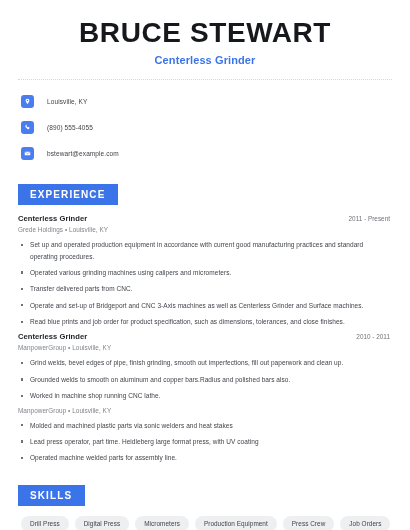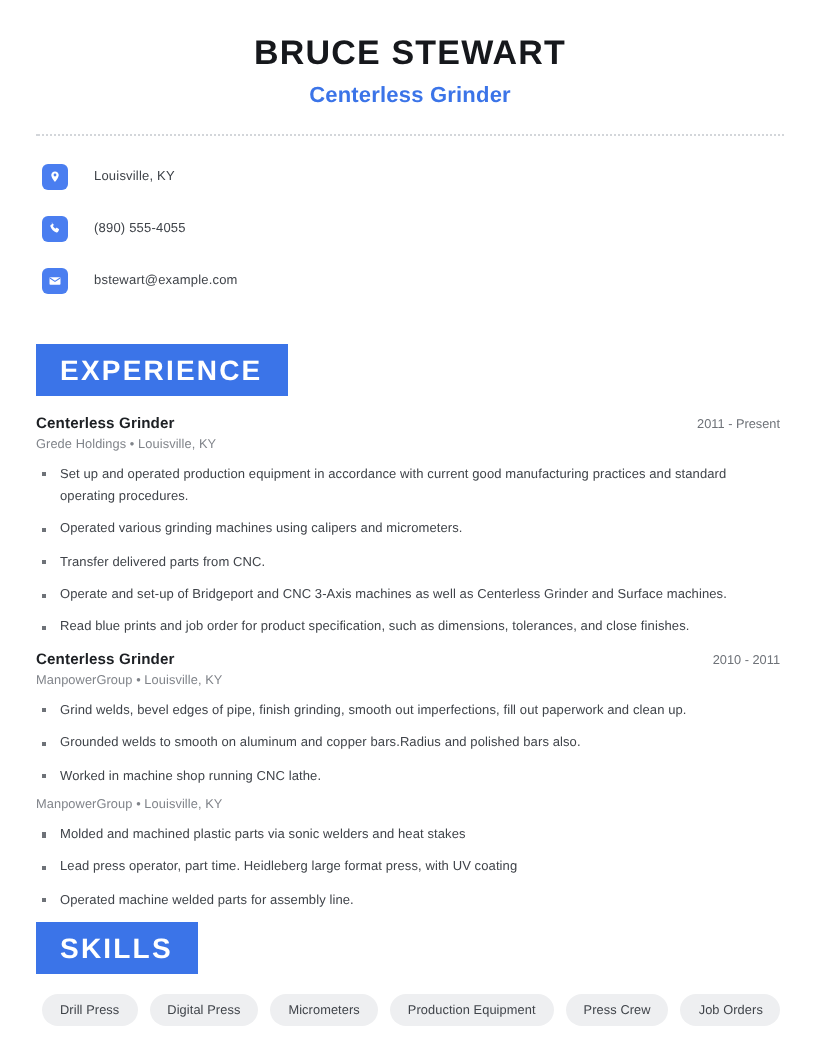--- a/index.html
+++ b/index.html
@@ -21,21 +21,21 @@
     padding: 0 18px;
     position: relative;
   }
 
   
   .header {
     text-align: center;
     padding-top: 17px;
   }
   .name {
-    font-size: 17px;
+    font-size: 28px;
     font-weight: bold;
     letter-spacing: 0.6px;
     color: #16181c;
     line-height: 1.15;
   }
   .job-title {
     font-size: 11px;
     font-weight: bold;
     color: #3b74e8;
     margin-top: 5px;
@@ -76,27 +76,27 @@
     color: #3f4349;
     margin-left: 13px;
     letter-spacing: 0.1px;
   }
 
   
   .section-badge {
     display: inline-block;
     background: #3b74e8;
     color: #ffffff;
-    font-size: 14px;
+    font-size: 10px;
     font-weight: bold;
     letter-spacing: 1.1px;
     padding: 5px 13px 5px 12px;
     margin-top: 14px;
   }
-  .skills-wrap .section-badge { margin-top: 0; text-align: center; }
+  .skills-wrap .section-badge { margin-top: 16px; text-align: center; }
 
   
   .exp-list { margin-top: 9px; }
   .exp-item { margin-bottom: 5px; }
   .exp-head {
     display: flex;
     justify-content: space-between;
     align-items: baseline;
   }
   .exp-role {

